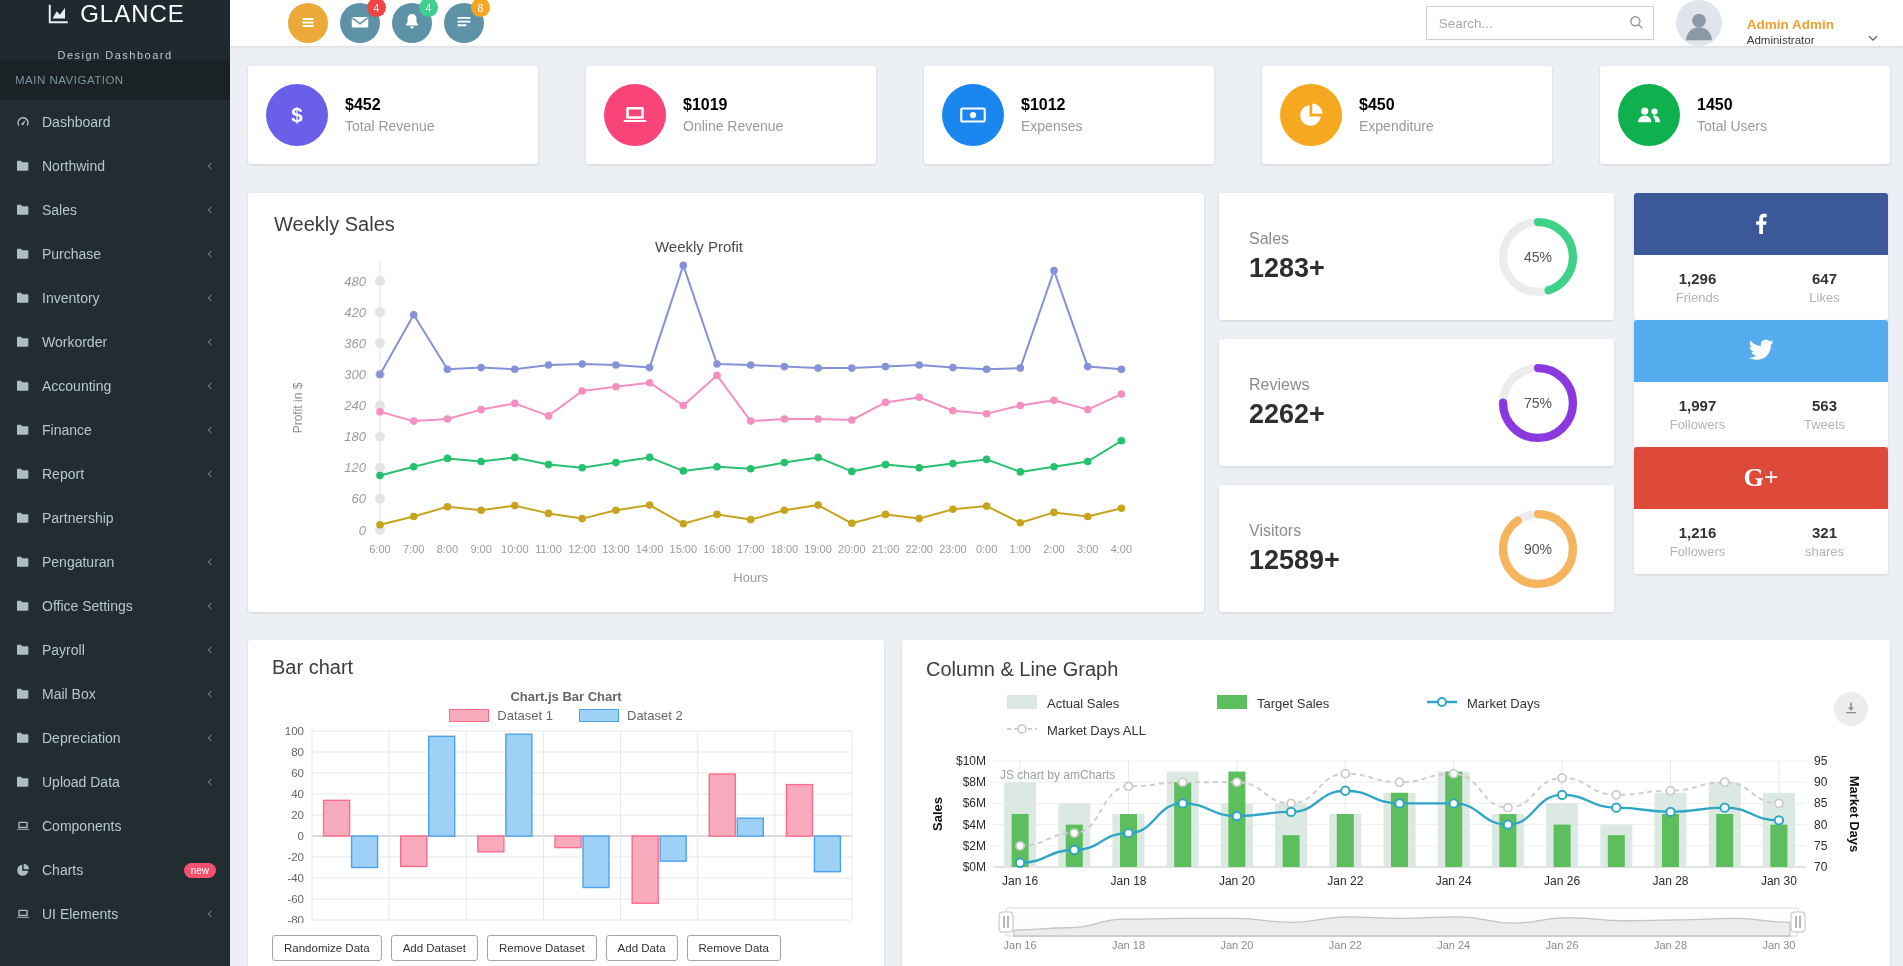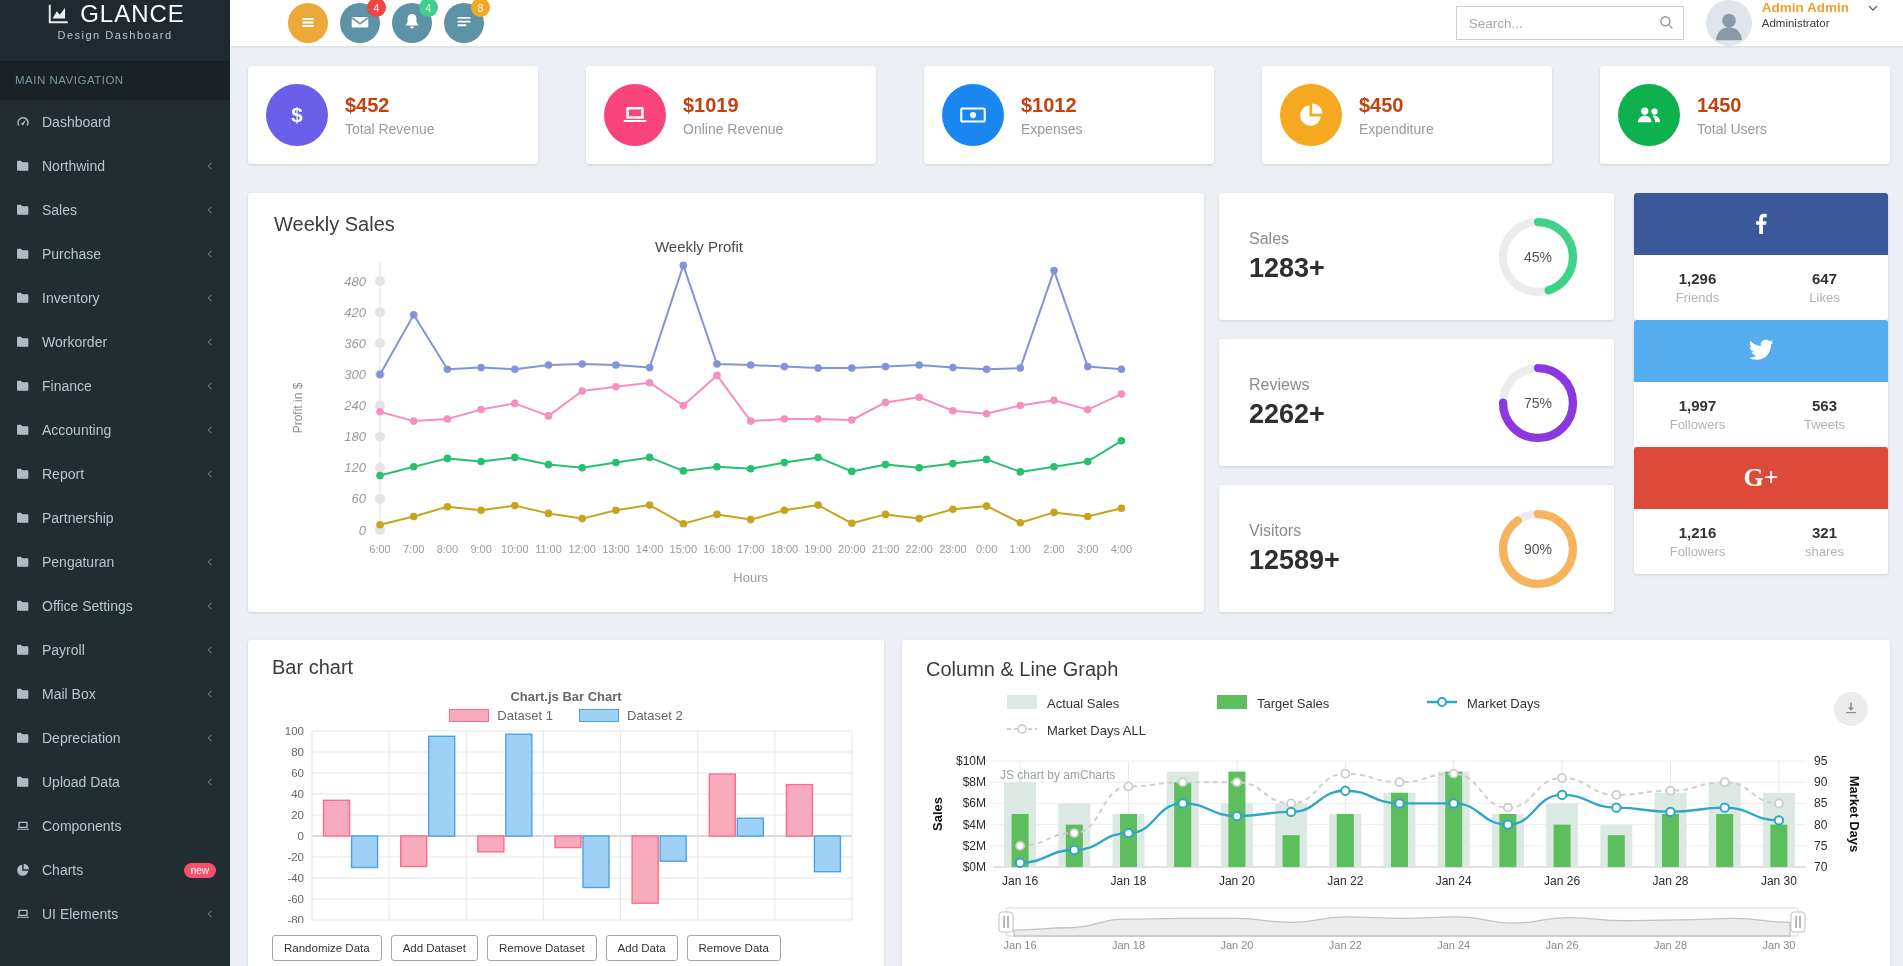--- a/index.html
+++ b/index.html
@@ -2,21 +2,21 @@
 <html><head>
 <meta charset="utf-8">
 <style>
   *{box-sizing:border-box;margin:0;padding:0}
   html,body{width:1903px;height:966px;overflow:hidden}
   body{font-family:"Liberation Sans",sans-serif;background:#ecf0f5;color:#333}
   .app{display:flex;width:1903px;height:966px}
 
   
   .sidebar{width:230px;min-width:230px;background:#222d32;height:966px}
-  .logo{height:62px;background:#1f2a30;display:flex;flex-direction:column;align-items:center;justify-content:flex-start;border-bottom:1px solid #171f23}
+  .logo{height:62px;background:#1f2a30;display:flex;flex-direction:column;align-items:center;justify-content:space-between;border-bottom:1px solid #171f23}
   .logo-row{display:flex;align-items:center;gap:9px}
   .logo-title{color:#fff;font-size:24px;font-weight:400;letter-spacing:1px}
   .logo-icon{color:#e8edf0;display:flex}
   .logo-sub{color:#b9c6cc;font-size:11px;letter-spacing:1.5px;margin-top:1px}
   .nav-section{background:#1a2226;color:#7d95a0;font-size:11.5px;letter-spacing:.5px;padding:12px 15px;height:38px}
   .nav-item{display:flex;align-items:center;gap:11px;height:44px;padding:0 14px;color:#b8c7ce;font-size:14px;cursor:pointer;text-decoration:none}
   .nav-ic{display:flex;color:#aebcc3;width:17px;justify-content:center}
   .nav-chev{margin-left:auto;color:#93a6ad;display:flex}
   .nav-badge{margin-left:auto;background:#f4516c;color:#fff;font-size:10px;padding:2px 7px;border-radius:9px}
 
@@ -29,35 +29,35 @@
   .hbtn.teal{background:#5e92a6}
   .hbadge{position:absolute;top:-5px;right:-6px;min-width:19px;height:19px;border-radius:50%;color:#fff;font-size:10.5px;display:flex;align-items:center;justify-content:center;padding:0 3px}
   .hbadge.red{background:#ef4545}
   .hbadge.green{background:#3ecf8e}
   .hbadge.orange{background:#f5a623}
   .hright{display:flex;align-items:center;gap:22px}
   .searchbox{position:relative}
   .searchbox input{width:228px;height:34px;border:1px solid #cfcfcf;padding:0 34px 0 12px;font-size:13.5px;color:#555;outline:none;font-family:"Liberation Sans",sans-serif}
   .searchbox input::placeholder{color:#a9a9a9}
   .search-ic{position:absolute;right:8px;top:7px;color:#9b9b9b}
-  .user{display:flex;align-items:flex-start;gap:10px;cursor:pointer}
+  .user{display:flex;align-items:flex-end;gap:25px;cursor:pointer}
   .avatar{width:46px;height:46px;border-radius:50%;background:#dfe5ea;color:#8b98a5;display:flex;align-items:flex-end;justify-content:center;overflow:hidden}
   .uname{color:#efa02f;font-weight:bold;font-size:13.5px}
   .urole{color:#3a3a3a;font-size:11.5px;margin-top:2px}
   .uchev{color:#555;display:flex;margin-left:6px}
 
   
   .content{flex:1;padding:20px 13px 0 18px;min-width:0}
   .card{background:#fff;border-radius:3px;box-shadow:0 1px 3px rgba(0,0,0,.12)}
   .card h2{font-size:20px;font-weight:500;color:#3c3c3c}
 
   .stats-row{display:flex;gap:48px}
   .stat-card{flex:1;height:98px;display:flex;align-items:center;padding-left:18px;gap:17px}
   .stat-ic{width:62px;height:62px;border-radius:50%;color:#fff;display:flex;align-items:center;justify-content:center;flex-shrink:0}
-  .stat-val{font-size:20px;font-weight:bold;color:#c2410c}
+  .stat-val{font-size:16px;font-weight:bold;color:#000000}
   .stat-lbl{font-size:14px;color:#9a9a9a;margin-top:4px}
 
   .mid-row{display:flex;margin-top:29px;height:419px}
   .weekly-card{width:956px;min-width:956px;padding:20px 26px;height:419px}
   .donut-col{width:395px;min-width:395px;margin-left:15px;display:flex;flex-direction:column;gap:19px}
   .donut-card{height:127px;display:flex;align-items:center;justify-content:space-between;padding:0 30px}
   .donut-lbl{font-size:16px;color:#8b8b8b}
   .donut-val{font-size:27px;font-weight:bold;color:#2f2f2f;margin-top:5px}
   .donut-wrap{position:relative;width:92px;height:92px}
   .donut-pct{position:absolute;inset:0;display:flex;align-items:center;justify-content:center;font-size:14px;color:#555}
@@ -177,34 +177,34 @@
               <path d="M14.8 5.8 8.6 12l6.2 6.2" fill="none" stroke="currentColor" stroke-width="1.7"></path>
             </svg>
           </span>
         </a>
         <a class="nav-item">
           <span class="nav-ic">
             <svg width="16" height="16" viewBox="0 0 24 24" fill="currentColor">
               <path d="M3 5.2A1.2 1.2 0 0 1 4.2 4h4.6L11 6.2h7.8A1.2 1.2 0 0 1 20 7.4V18a1.2 1.2 0 0 1-1.2 1.2H4.2A1.2 1.2 0 0 1 3 18z"></path>
             </svg>
           </span>
+          <span>Accounting</span>
+          <span class="nav-chev">
+            <svg width="12" height="12" viewBox="0 0 24 24" fill="currentColor">
+              <path d="M14.8 5.8 8.6 12l6.2 6.2" fill="none" stroke="currentColor" stroke-width="1.7"></path>
+            </svg>
+          </span>
+        </a>
+        <a class="nav-item">
+          <span class="nav-ic">
+            <svg width="16" height="16" viewBox="0 0 24 24" fill="currentColor">
+              <path d="M3 5.2A1.2 1.2 0 0 1 4.2 4h4.6L11 6.2h7.8A1.2 1.2 0 0 1 20 7.4V18a1.2 1.2 0 0 1-1.2 1.2H4.2A1.2 1.2 0 0 1 3 18z"></path>
+            </svg>
+          </span>
           <span>Finance</span>
-          <span class="nav-chev">
-            <svg width="12" height="12" viewBox="0 0 24 24" fill="currentColor">
-              <path d="M14.8 5.8 8.6 12l6.2 6.2" fill="none" stroke="currentColor" stroke-width="1.7"></path>
-            </svg>
-          </span>
-        </a>
-        <a class="nav-item">
-          <span class="nav-ic">
-            <svg width="16" height="16" viewBox="0 0 24 24" fill="currentColor">
-              <path d="M3 5.2A1.2 1.2 0 0 1 4.2 4h4.6L11 6.2h7.8A1.2 1.2 0 0 1 20 7.4V18a1.2 1.2 0 0 1-1.2 1.2H4.2A1.2 1.2 0 0 1 3 18z"></path>
-            </svg>
-          </span>
-          <span>Accounting</span>
           <span class="nav-chev">
             <svg width="12" height="12" viewBox="0 0 24 24" fill="currentColor">
               <path d="M14.8 5.8 8.6 12l6.2 6.2" fill="none" stroke="currentColor" stroke-width="1.7"></path>
             </svg>
           </span>
         </a>
         <a class="nav-item">
           <span class="nav-ic">
             <svg width="16" height="16" viewBox="0 0 24 24" fill="currentColor">
               <path d="M3 5.2A1.2 1.2 0 0 1 4.2 4h4.6L11 6.2h7.8A1.2 1.2 0 0 1 20 7.4V18a1.2 1.2 0 0 1-1.2 1.2H4.2A1.2 1.2 0 0 1 3 18z"></path>

